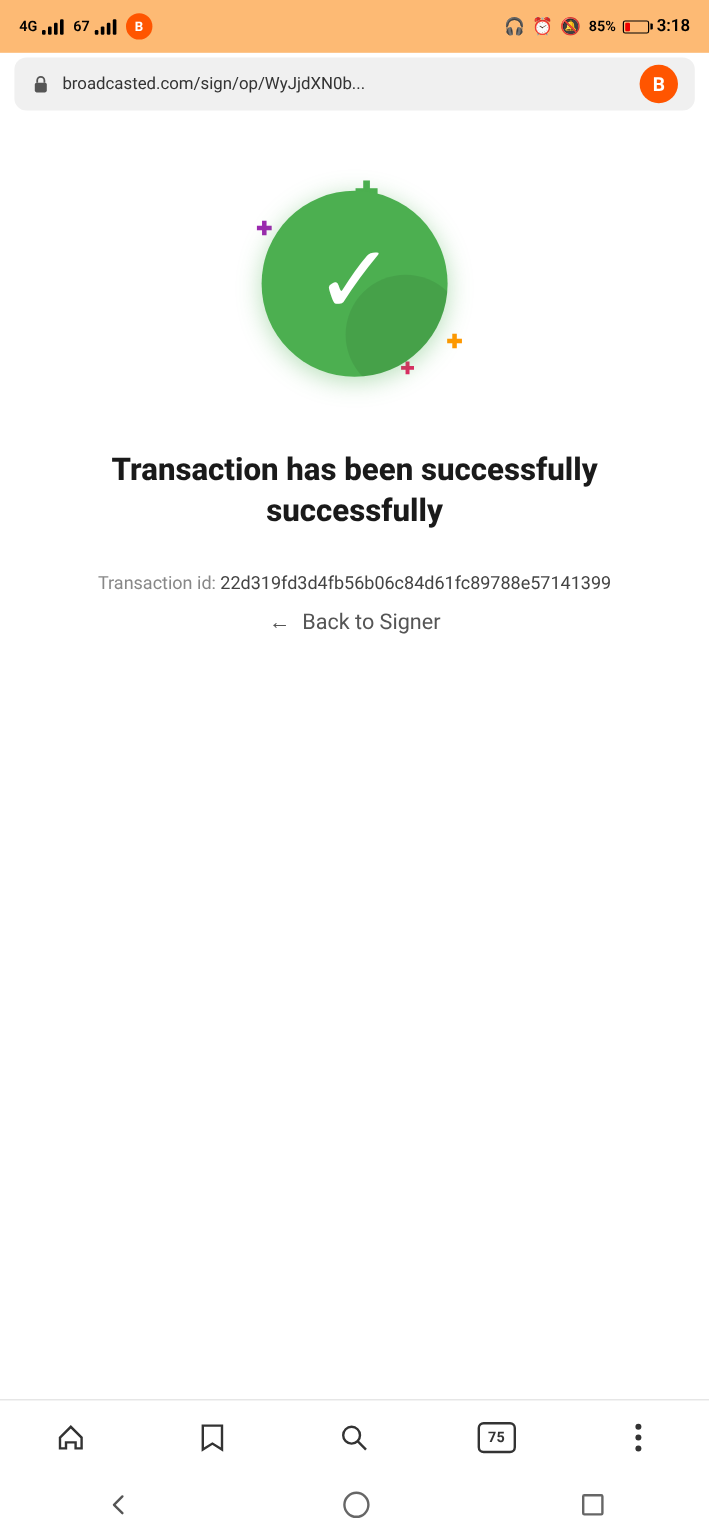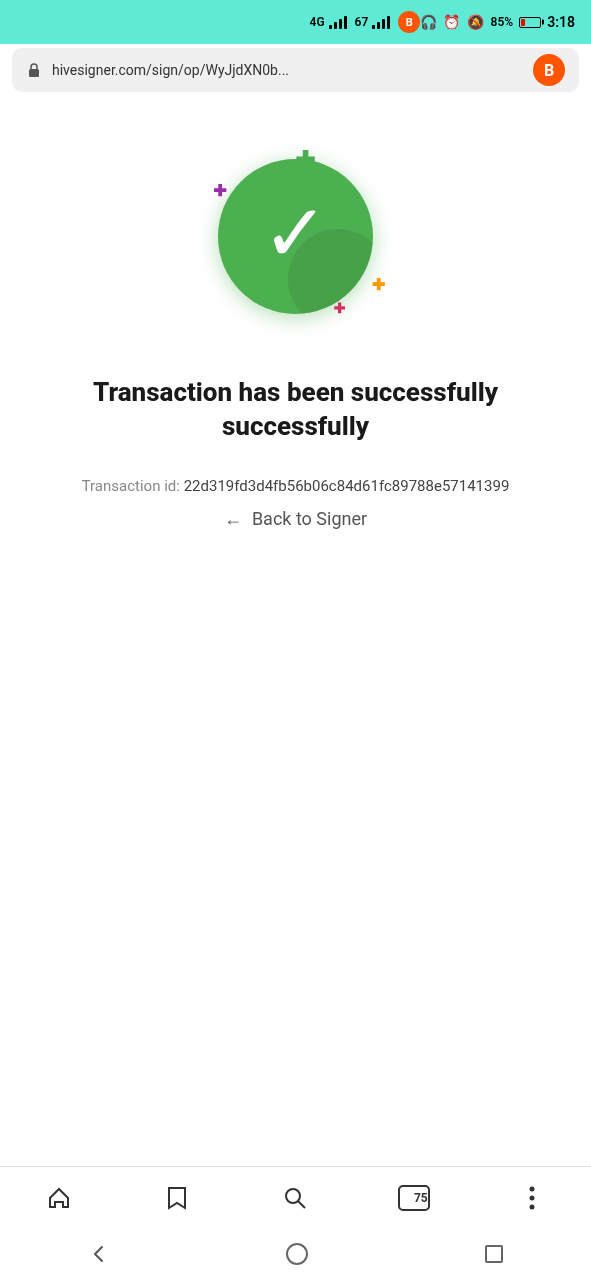--- a/index.html
+++ b/index.html
@@ -9,24 +9,24 @@
       min-height: 1280px;
       background: #ffffff;
       font-family: -apple-system, BlinkMacSystemFont, 'Segoe UI', Roboto, sans-serif;
       display: flex;
       flex-direction: column;
     }
 
     
     .status-bar {
       display: flex;
-      justify-content: flex-end;
+      justify-content: space-between;
       align-items: center;
       padding: 8px 16px;
-      background: #5eead4;
+      background: #fdba74;
       height: 44px;
     }
     .status-bar-left {
       display: flex;
       align-items: center;
       gap: 4px;
       font-size: 13px;
       font-weight: 600;
       color: #000;
     }
@@ -236,21 +236,21 @@
       height: 48px;
       cursor: pointer;
     }
     .tab-count-badge {
       width: 32px;
       height: 26px;
       border: 2px solid #333;
       border-radius: 5px;
       display: flex;
       align-items: center;
-      justify-content: flex-end;
+      justify-content: center;
       font-size: 12px;
       font-weight: bold;
       color: #333;
     }
 
     
     .system-nav {
       display: flex;
       justify-content: space-around;
       align-items: center;
@@ -310,21 +310,21 @@
     </div>
     <span style="font-size:14px; font-weight:600;">3:18</span>
   </div>
 </div>
 
 <div class="address-bar">
   <svg class="lock-icon" viewBox="0 0 16 16" fill="#555">
     <rect x="3" y="7" width="10" height="8" rx="1.5" fill="#555"></rect>
     <path d="M5 7V5a3 3 0 0 1 6 0v2" stroke="#555" stroke-width="1.5" fill="none"></path>
   </svg>
-  <span class="address-text">hivesigner.com/sign/op/WyJjdXN0b...</span>
+  <span class="address-text">broadcasted.com/sign/op/WyJjdXN0b...</span>
   <div class="brave-icon">
     <span>B</span>
   </div>
 </div>
 
 <div class="main-content">
 
   <div class="success-icon-area">
     <span class="sparkle sparkle-1">✚</span>
     <span class="sparkle sparkle-2">✚</span>

